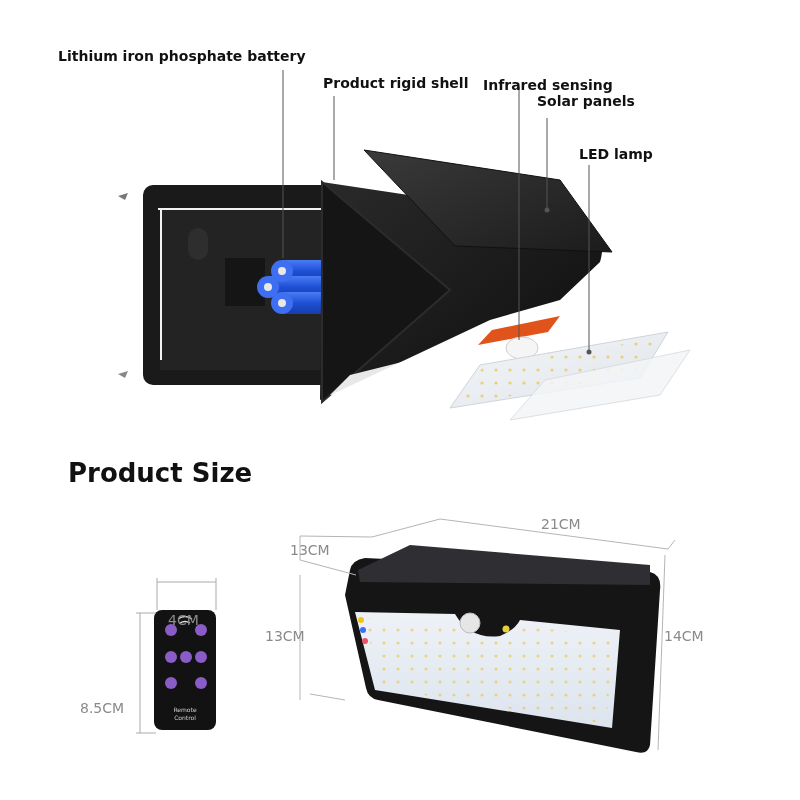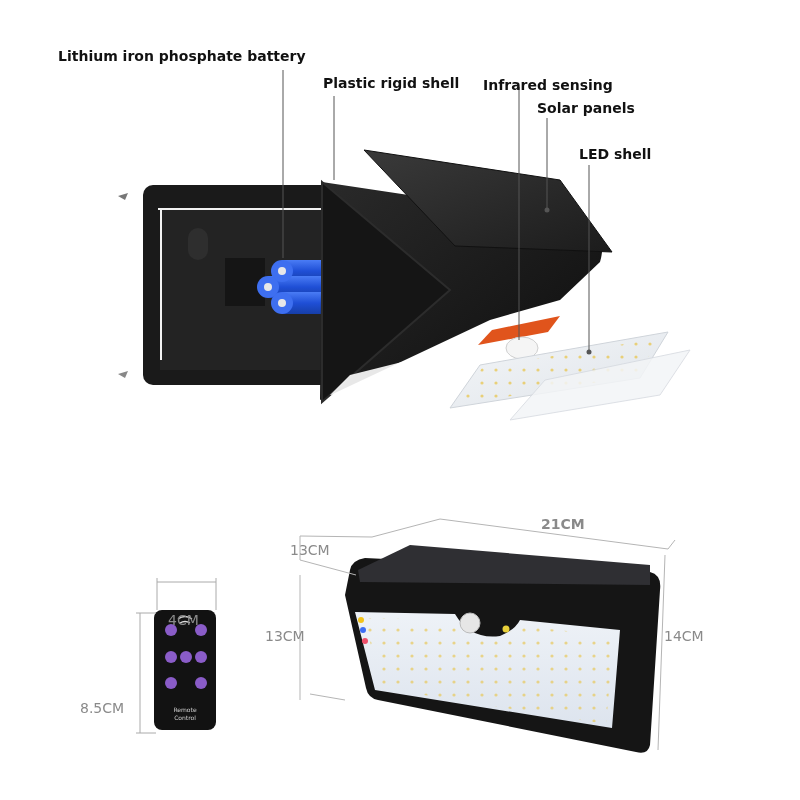--- a/index.html
+++ b/index.html
@@ -140,30 +140,31 @@
       <line x1="300" y1="536" x2="372" y2="537"></line>
       <line x1="300" y1="536" x2="300" y2="560"></line>
       <line x1="300" y1="560" x2="356" y2="575"></line>
       <line x1="300" y1="575" x2="300" y2="700"></line>
       <line x1="310" y1="694" x2="345" y2="700"></line>
       <line x1="665" y1="555" x2="658" y2="750"></line>
     </g>
   </svg>
 
   <div class="lbl" style="left:58px; top:48px;">Lithium iron phosphate battery</div>
-  <div class="lbl" style="left:323px; top:75px;">Plastic rigid shell</div>
+  <div class="lbl" style="left:323px; top:75px;">Product rigid shell</div>
   <div class="lbl" style="left:483px; top:77px;">Infrared sensing</div>
-  <div class="lbl" style="left:537px; top:100px;text-align:right;">Solar panels</div>
-  <div class="lbl" style="left:579px; top:146px;">LED shell</div>
+  <div class="lbl" style="left:537px; top:93px;text-align:right;">Solar panels</div>
+  <div class="lbl" style="left:579px; top:146px;">LED lamp</div>
 
+  <div class="title">Product Size</div>
 
   <div class="dim" style="left:168px; top:564px;margin-top:48px;">4CM</div>
   <div class="dim" style="left:80px; top:700px;">8.5CM</div>
   <div style="position:absolute; left:154px; top:706px; width:62px; text-align:center; color:#cfcfcf; font-size:6px; line-height:8px; font-family:'DejaVu Sans', sans-serif;">
     <div>Remote</div>
     <div>Control</div>
   </div>
 
-  <div class="dim" style="left:541px; top:516px;font-weight:bold;">21CM</div>
+  <div class="dim" style="left:541px; top:516px;">21CM</div>
   <div class="dim" style="left:290px; top:542px;">13CM</div>
   <div class="dim" style="left:265px; top:628px;">13CM</div>
   <div class="dim" style="left:664px; top:628px;">14CM</div>
 </div>
 
 </body></html>

